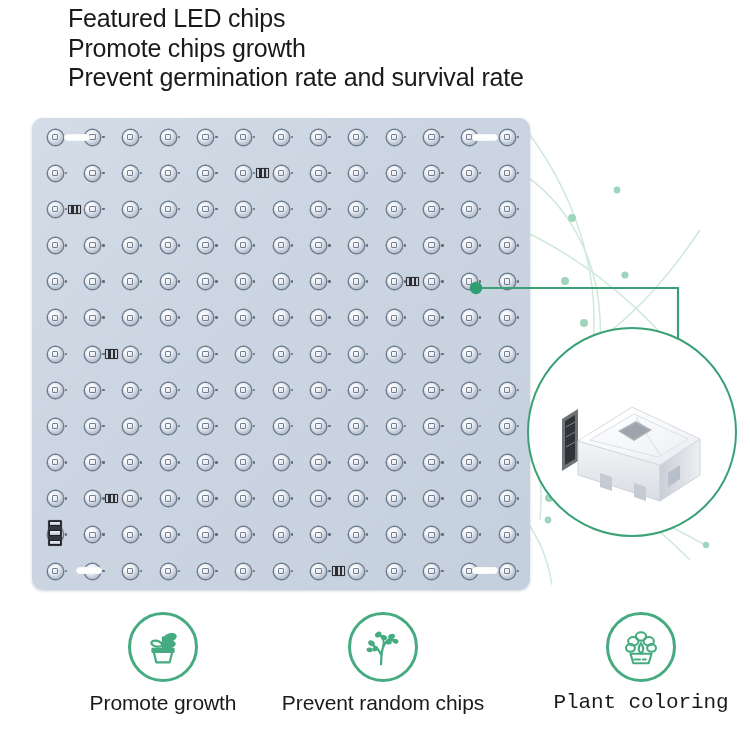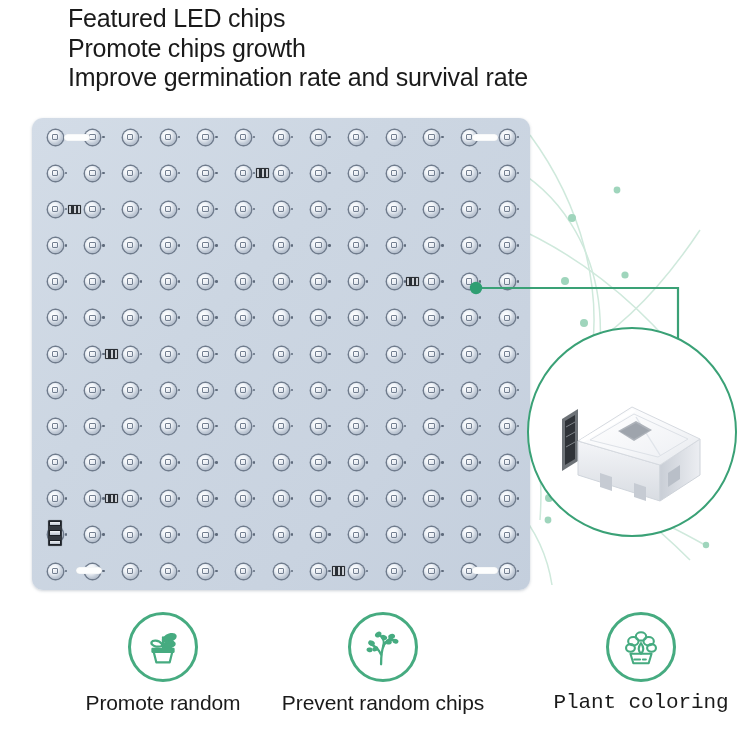--- a/index.html
+++ b/index.html
@@ -153,21 +153,21 @@
   .f3{left:516px;width:250px;font-family:Liberation Mono, monospace;}
 </style>
 </head>
 <body>
 
 <div id="stage">
 
   <div class="headline">
     <div>Featured LED chips</div>
     <div>Promote chips growth</div>
-    <div>Improve germination rate and survival rate</div>
+    <div>Prevent germination rate and survival rate</div>
   </div>
 
   <svg class="bg-deco" viewBox="0 0 750 750">
     <g fill="none" stroke="#cfe9dc" stroke-width="1.5">
       <path d="M470 150 C 560 175, 605 255, 600 345"></path>
       <path d="M455 205 C 560 235, 640 300, 700 380"></path>
       <path d="M460 420 C 545 445, 620 490, 690 560"></path>
       <path d="M470 300 C 530 360, 545 450, 540 520"></path>
       <path d="M530 135 C 585 210, 600 290, 592 352"></path>
       <path d="M700 230 C 660 290, 620 330, 575 355"></path>
@@ -437,21 +437,21 @@
       <div class="ring">
         <svg width="46" height="46" viewBox="0 0 48 48" fill="none" stroke="#46ab80" stroke-width="2.3" stroke-linejoin="round" stroke-linecap="round">
           <path d="M24 26 L24 14"></path>
           <path d="M24 16 C29 9, 36 10, 37 12 C38 15, 31 20, 24 18 Z" fill="#46ab80" stroke="#46ab80"></path>
           <path d="M24 22 C29 17, 35 18, 36 20 C37 23, 30 26, 24 24 Z" fill="#46ab80" stroke="#46ab80"></path>
           <path d="M23 21 C19 16, 13 17, 12 19 C11 22, 17 25, 23 23 Z" fill="none"></path>
           <path d="M14 28 L34 28 L31 40 L17 40 Z"></path>
           <path d="M13 26 L35 26 L35 29 L13 29 Z"></path>
         </svg>
       </div>
-      <div class="cap">Promote random</div>
+      <div class="cap">Promote growth</div>
     </div>
 
     <div class="feature f2">
       <div class="ring">
         <svg width="46" height="46" viewBox="0 0 48 48" fill="none" stroke="#46ab80" stroke-width="2.4" stroke-linecap="round" stroke-linejoin="round">
           <path d="M22 42 C22 34, 22 28, 25 22 C27 18, 31 15, 35 13"></path>
           <path d="M22 32 C20 27, 16 23, 11 21"></path>
           <path d="M24 24 C26 19, 24 14, 20 11"></path>
           <path d="M26 20 C29 17, 33 16, 37 17"></path>
           <g fill="#46ab80" stroke="none">

